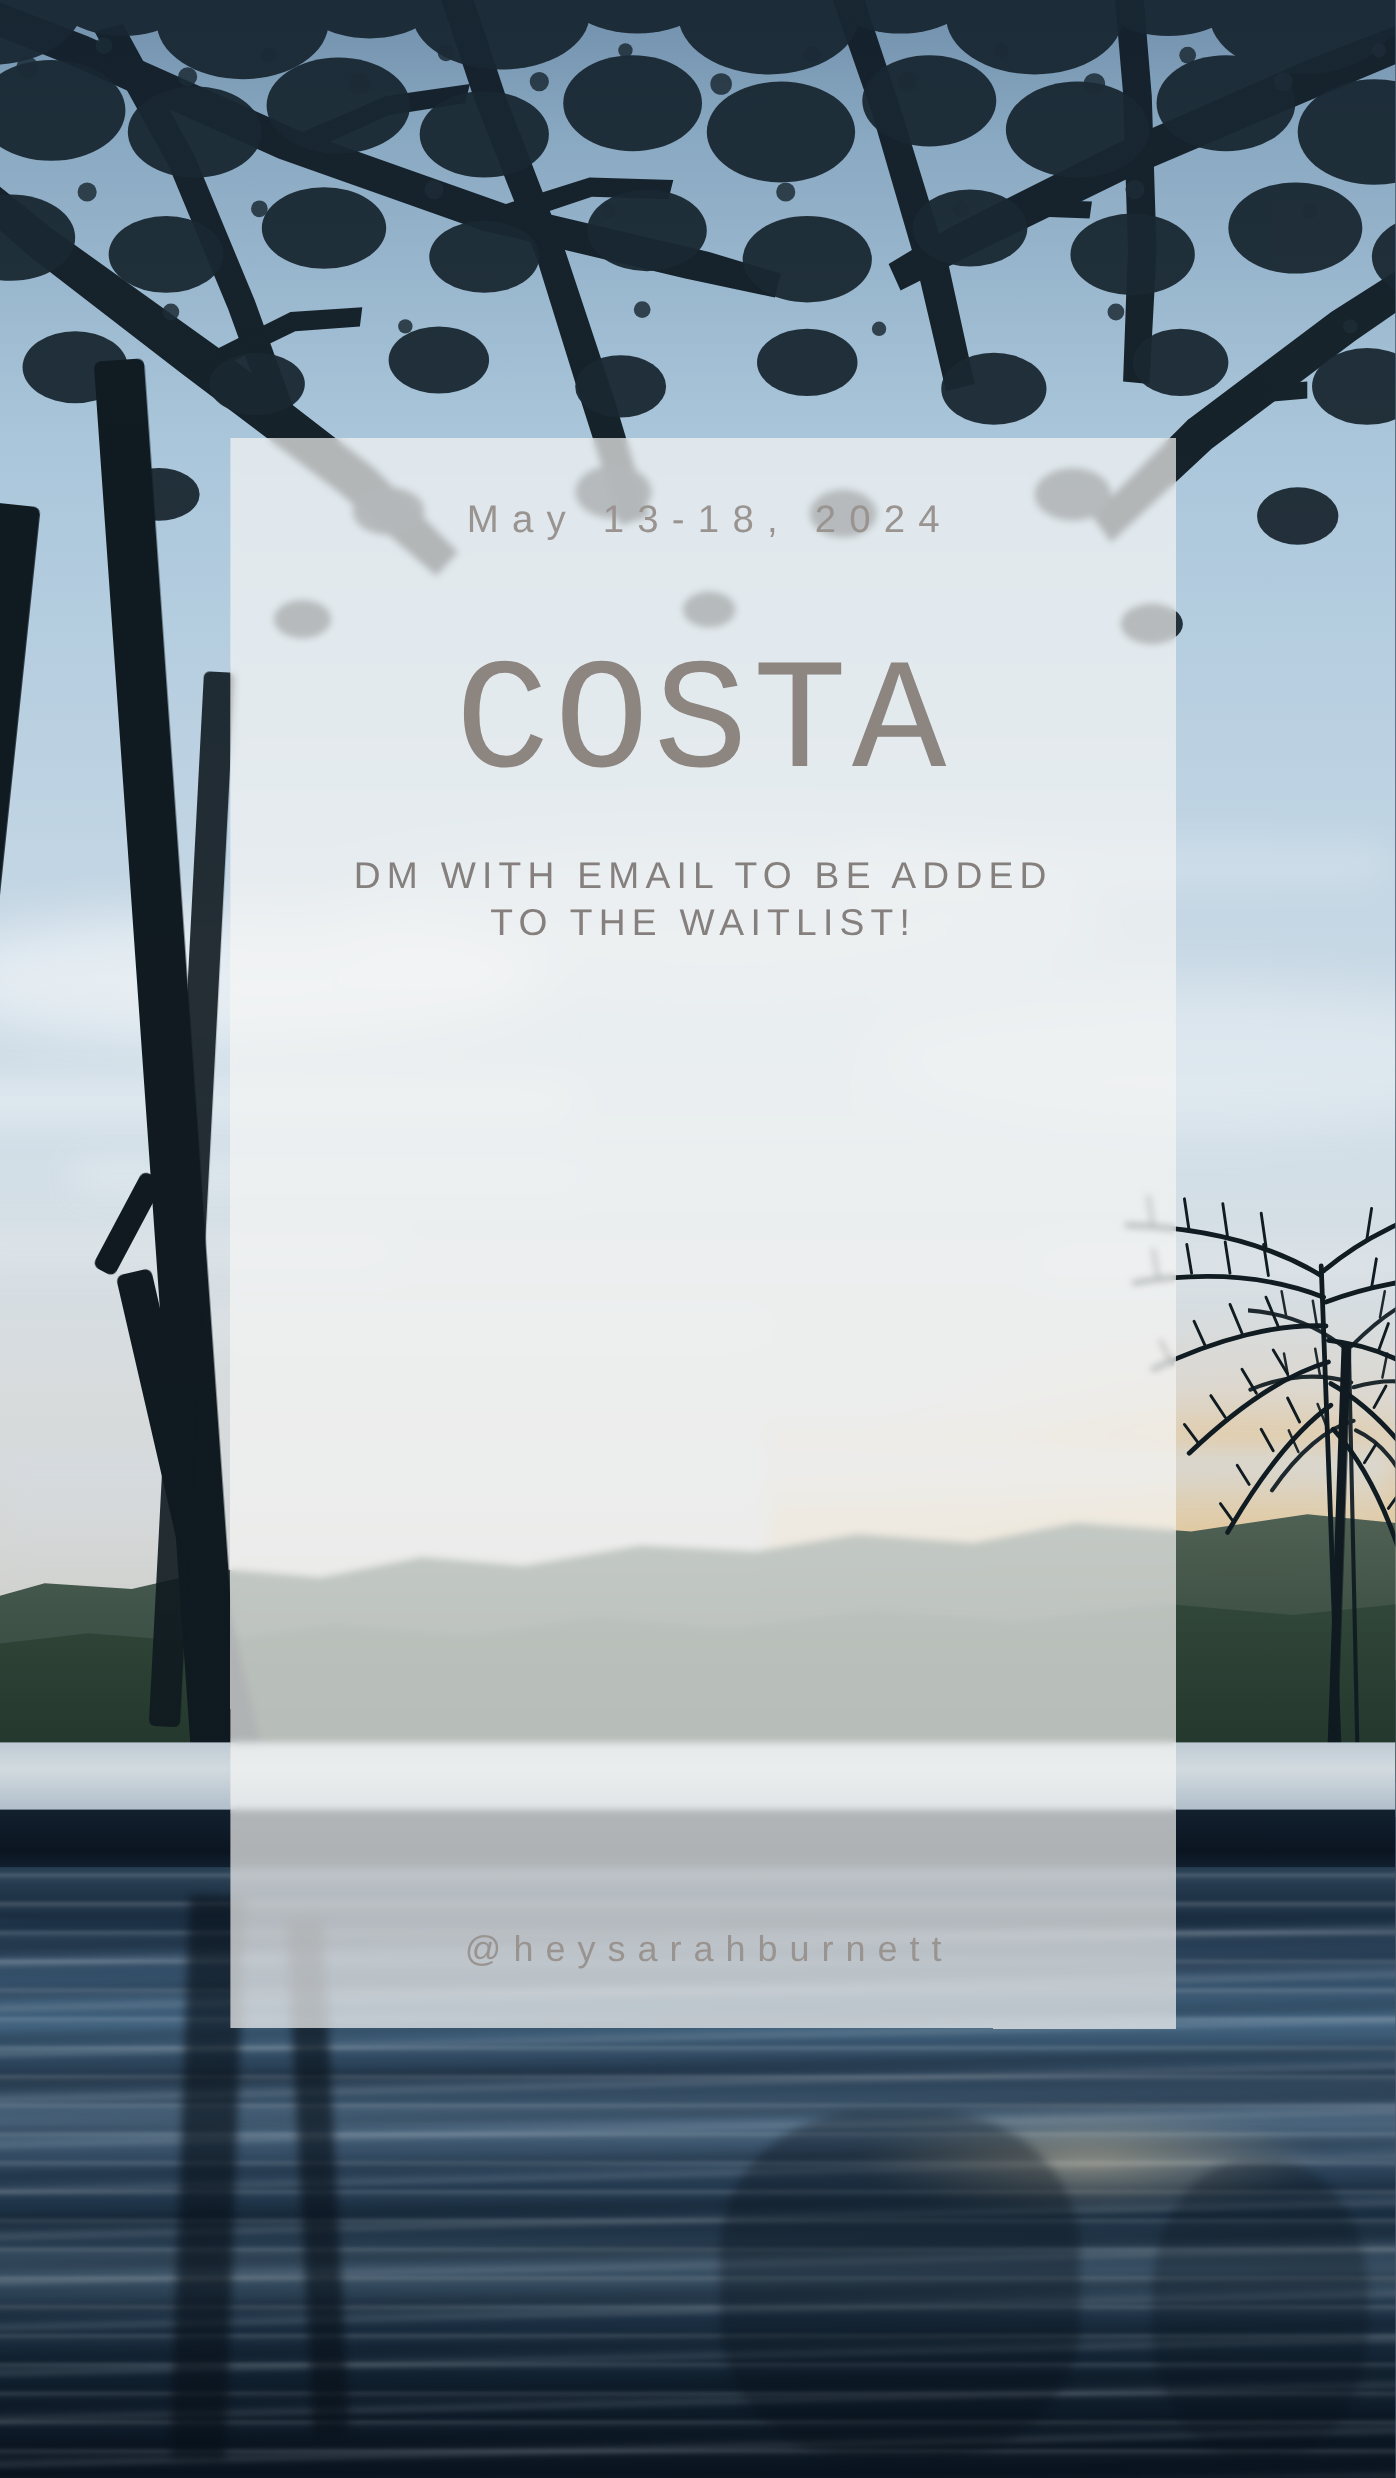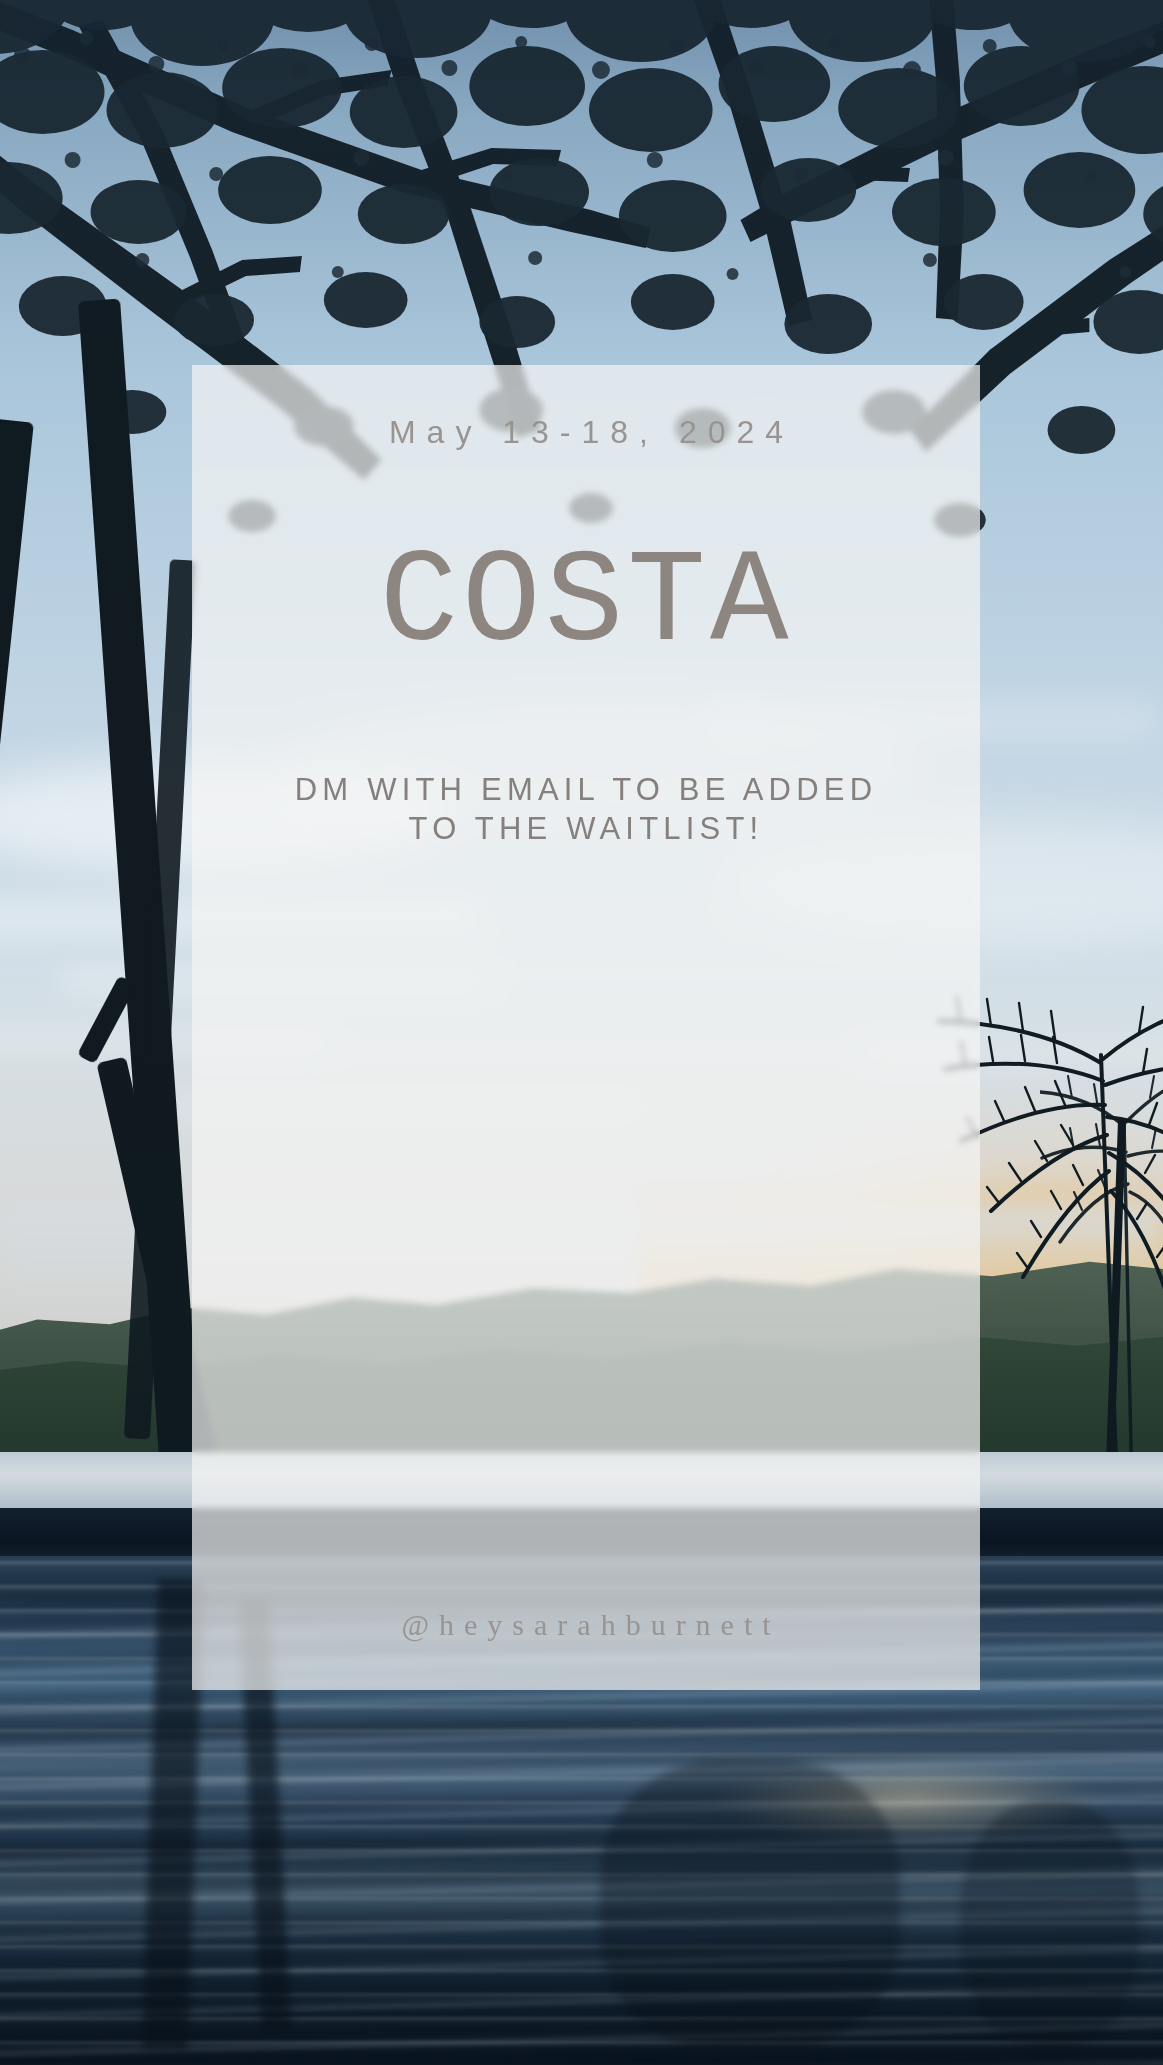--- a/index.html
+++ b/index.html
@@ -256,37 +256,37 @@
     color: #8d8580;
     line-height: .93;
     user-select: none;
   }
   .title-line { display: block; white-space: nowrap; }
   .tl-1 { font-size: 131px; letter-spacing: 4px; }
   .tl-2 { font-size: 131px; letter-spacing: 4px; }
   .tl-3 { font-size: 150px; letter-spacing: -1px; }
 
   .subtitle {
-    margin-top: 104px;
+    margin-top: 44px;
     width: 640px;
     text-align: center;
     font-family: "Liberation Sans", sans-serif;
     font-size: 31px;
     font-weight: 400;
     letter-spacing: 5.2px;
     line-height: 1.26;
     color: #85807d;
   }
 
   .handle {
     position: absolute;
     left: 0; right: 0;
     bottom: 48px;
     text-align: center;
-    font-family: Liberation Serif, serif;
+    font-family: Liberation Sans, sans-serif;
     font-size: 30px;
     font-weight: 300;
     letter-spacing: 10px;
     color: #9a9491;
     text-indent: 10px;
   }
 </style>
 </head>
 <body>
 

